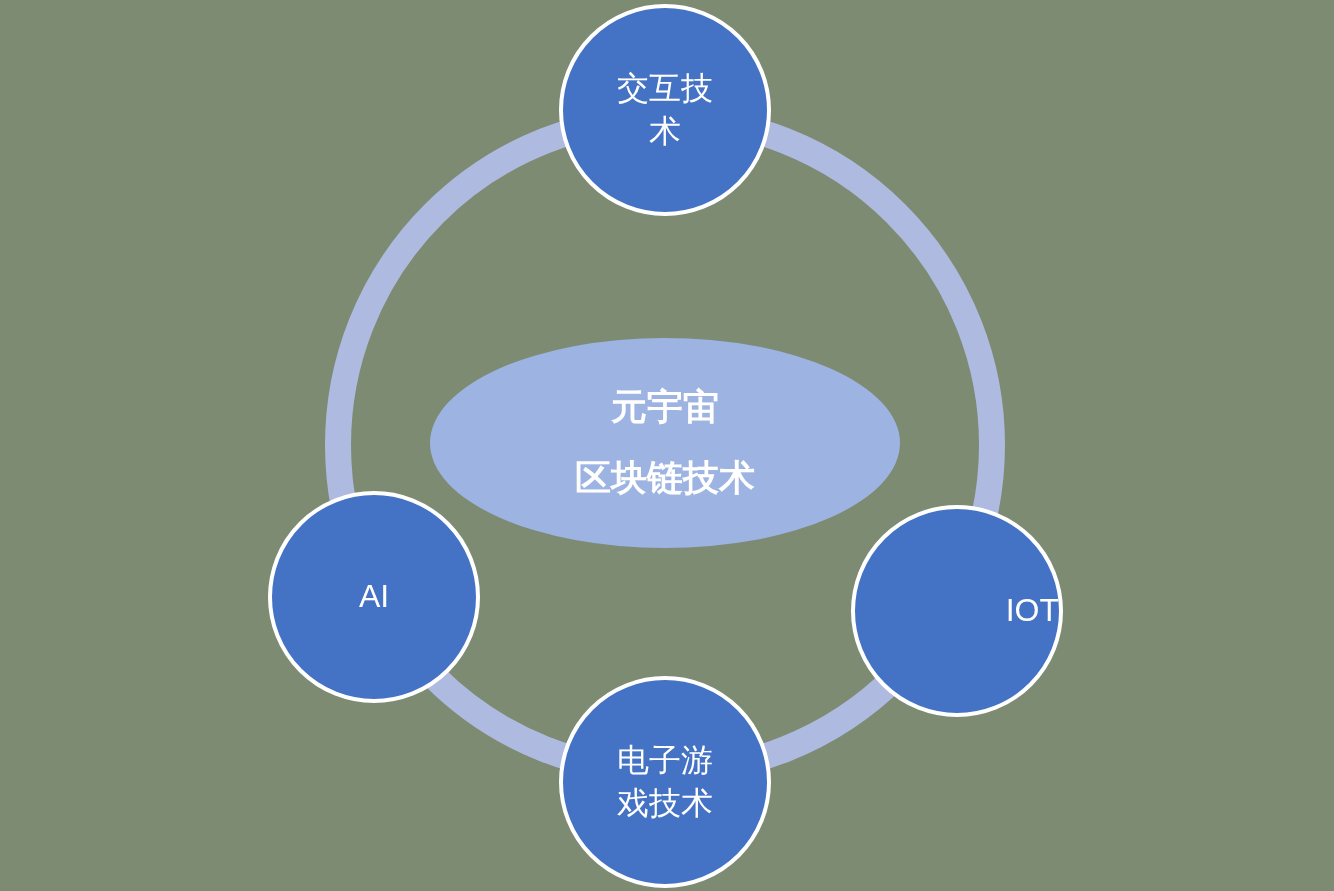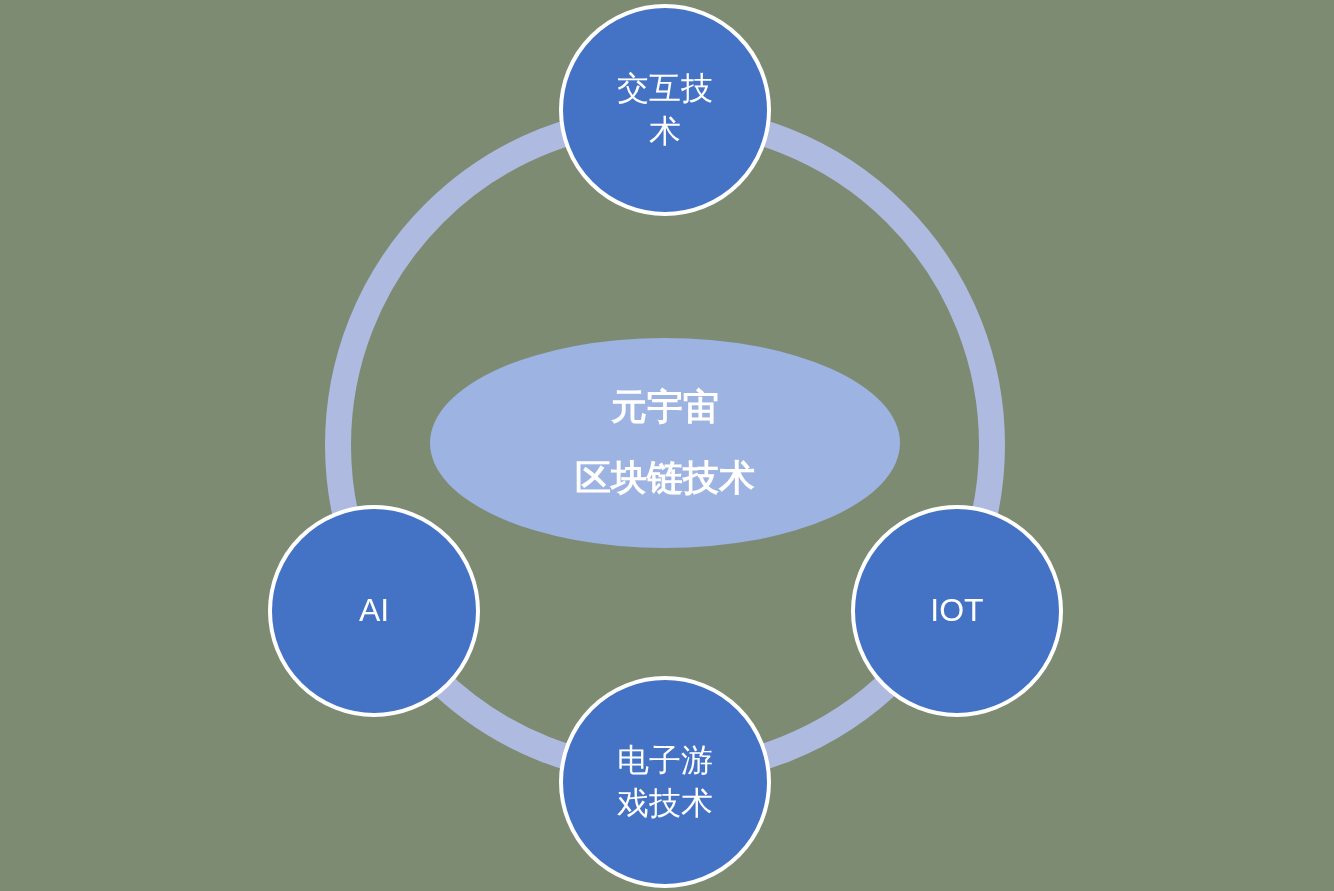--- a/index.html
+++ b/index.html
@@ -45,22 +45,22 @@
     text-align: center;
   }
   .node .node-label.wrap3 {
     width: 102px;
     display: inline-block;
     word-break: break-all;
   }
   .node-top          { left: 559px; top: 4px; }
   .node-top-left     { left: 268px; top: 170px; }
   .node-top-right    { left: 851px; top: 170px; }
-  .node-bottom-left  { left: 268px; top: 505px; }
-  .node-bottom-right { left: 851px; top: 505px; }
+  .node-bottom-left  { left: 268px; top: 491px; }
+  .node-bottom-right { left: 851px; top: 505px; justify-content: flex-end; }
   .node-bottom       { left: 559px; top: 676px; }
   
   .center-ellipse {
     position: absolute;
     left: 430px;
     top: 338px;
     width: 470px;
     height: 210px;
     background: #9DB3E2;
     border-radius: 50%;

